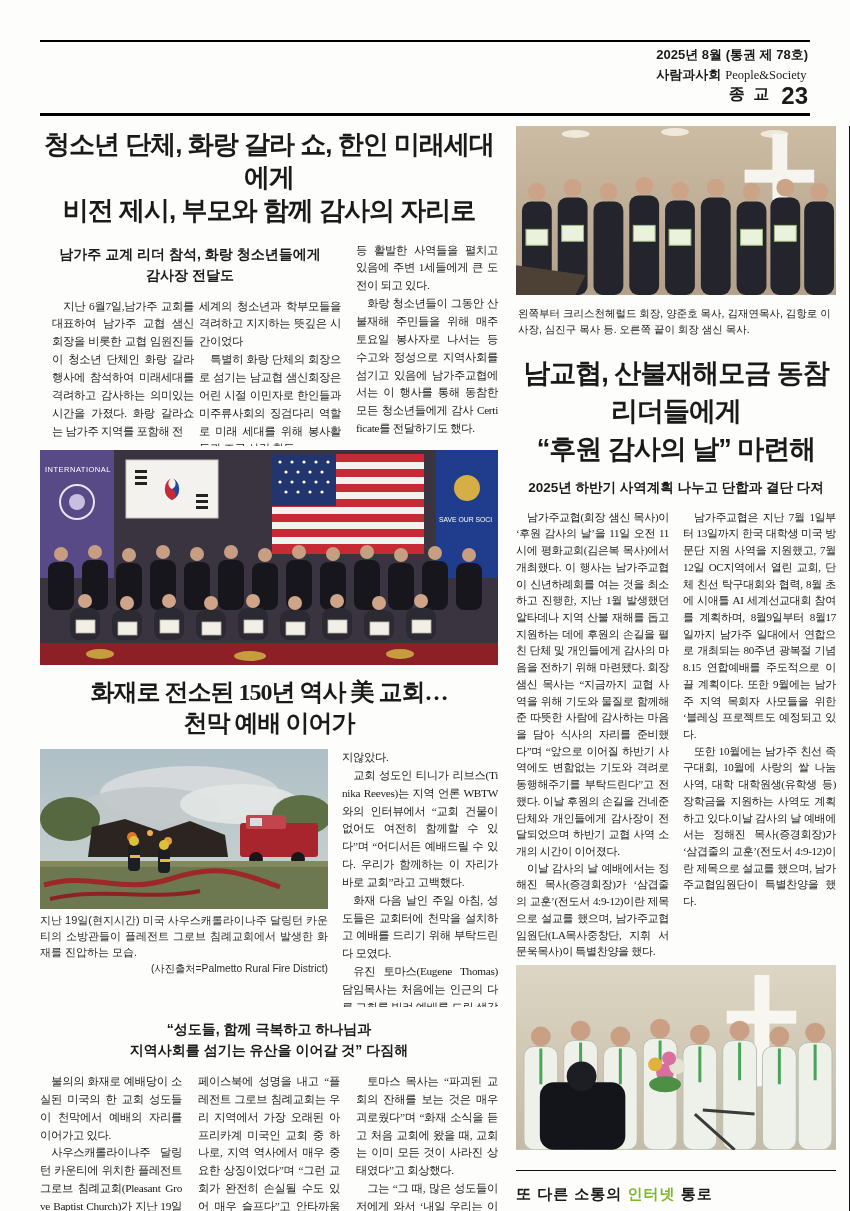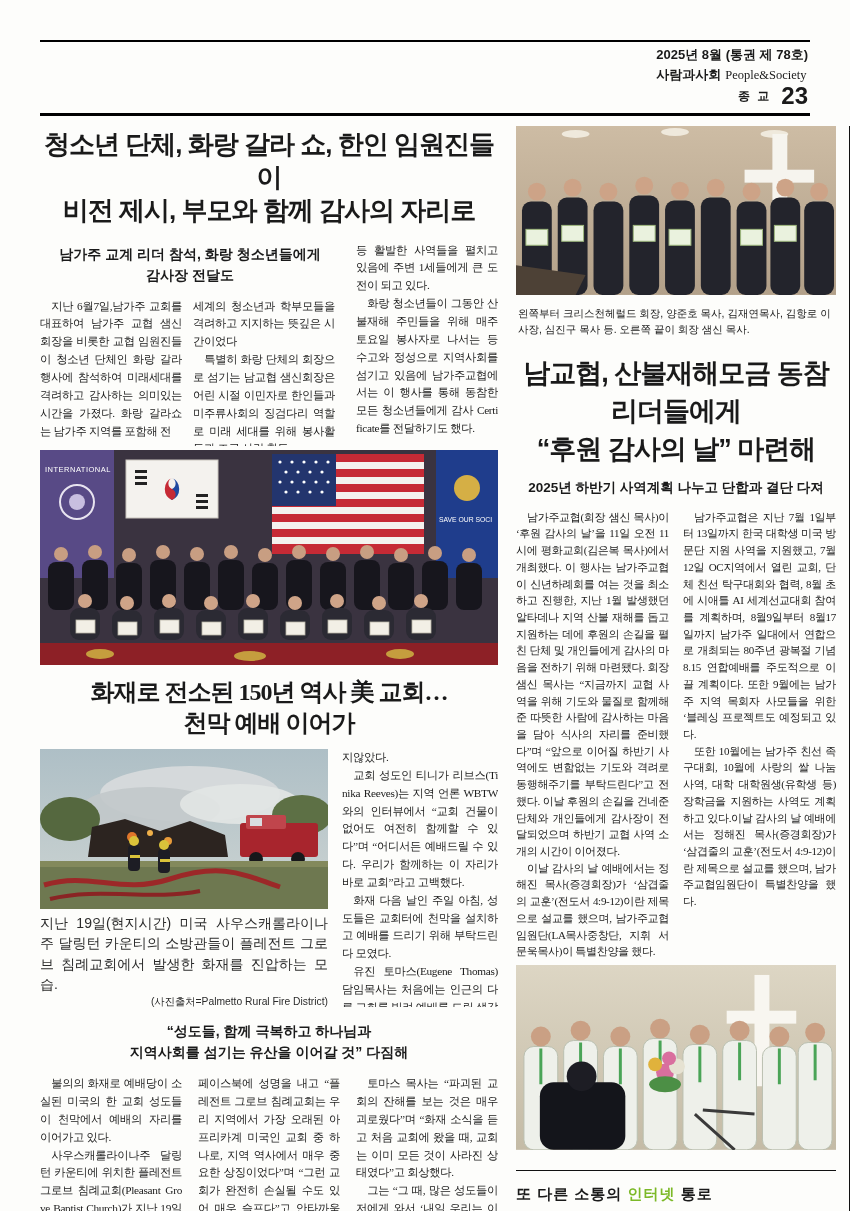--- a/index.html
+++ b/index.html
@@ -6,48 +6,48 @@
   body { background:#888; font-family:"Liberation Serif","DejaVu Serif",serif; }
   .page { width:850px; height:1211px; background:#fdfdfb; margin:0 auto; position:relative; overflow:hidden; color:#1a1a1a; }
 
   
   .rule-top { margin:40px 40px 0; border-top:2px solid #000; }
   .header { display:flex; justify-content:space-between; align-items:flex-end; margin:0 40px; padding:4px 2px 5px;flex-direction:column; }
   .issue-line { font-family:"Liberation Sans",sans-serif; font-weight:bold; font-size:13px; line-height:1.45; }
   .masthead-kr { font-family:"Liberation Sans",sans-serif; font-weight:bold; font-size:13px; }
   .masthead-en { font-family:"Liberation Serif",serif; font-size:12.5px; }
   .section-box { display:flex; align-items:flex-end; gap:10px; }
-  .section-label { font-family:"Liberation Sans",sans-serif; font-weight:bold; font-size:12px; padding-bottom:3px; letter-spacing:2px; }
+  .section-label { font-family:"Liberation Sans",sans-serif; font-weight:bold; font-size:16px; padding-bottom:3px; letter-spacing:2px; }
   .page-number { font-family:"Liberation Sans",sans-serif; font-size:24px; font-weight:bold; line-height:1; }
   .rule-thick { margin:0 40px; border-top:3px solid #000; }
 
   
   .main { display:flex; padding:10px 40px 0; gap:18px; }
   .left-col { width:458px; flex:none; }
   .right-col { width:334px; flex:none; border-right:1.5px solid #111; padding-right:13px; display:flex; flex-direction:column; }
 
   
   .h1 { font-family:"Liberation Sans",sans-serif; font-weight:bold; font-size:26px; line-height:1.28; text-align:center; letter-spacing:-1px; margin:2px 0 14px; }
   .a1-body { display:flex; gap:16px; height:204px; overflow:hidden; }
   .a1-left { width:300px; flex:none; }
   .subhead { font-family:"Liberation Sans",sans-serif; font-weight:bold; font-size:14px; text-align:center; line-height:1.5; margin:2px 0 12px; }
-  .cols2 { display:flex; gap:11px; }
+  .cols2 { display:flex; gap:5px;margin-left:12px; }
   .ncol { width:142px; flex:none; overflow:hidden; }
   .btxt p { font-size:11.3px; line-height:1.58; text-align:justify; letter-spacing:-0.3px; text-indent:1em; word-break:break-all; }
   .btxt p.noind { text-indent:0; }
   .a1-col3 { width:142px; flex:none; overflow:hidden; }
 
   .photo { display:block; width:100%; }
   .photo-frame { line-height:0; margin:4px 0 6px; }
 
   
   .h2 { font-family:"Liberation Serif",serif; font-weight:bold; font-size:24px; line-height:1.3; text-align:center; letter-spacing:-1px; margin:12px 0 10px; }
   .a2-row { display:flex; gap:14px; }
   .a2-photo-block { width:288px; flex:none; }
-  .caption { font-family:"Liberation Sans",sans-serif; font-size:14px; line-height:1.45; color:#2b2b2b; margin-top:4px; text-align:justify; }
+  .caption { font-family:"Liberation Sans",sans-serif; font-size:11px; line-height:1.45; color:#2b2b2b; margin-top:4px; text-align:justify; }
   .credit { font-family:"Liberation Sans",sans-serif; font-size:10.3px; color:#2b2b2b; text-align:right; margin-top:1px; }
   .a2-side { width:156px; flex:none; height:258px; overflow:hidden; }
   .a2-bottom { display:flex; gap:16px; height:270px; overflow:hidden; margin-top:10px; }
 
   
   .r-caption { font-family:"Liberation Sans",sans-serif; font-size:10.5px; line-height:1.5; margin:5px 2px 0; }
   .h3 { font-family:"Liberation Sans",sans-serif; font-weight:bold; font-size:27px; line-height:1.4; text-align:center; letter-spacing:-1px; margin:18px 0 10px; }
   .subhead3 { font-family:"Liberation Sans",sans-serif; font-weight:bold; font-size:13.5px; text-align:center; margin-bottom:12px; }
   .a3-body { column-count:2; column-gap:14px; column-fill:auto; height:452px; overflow:hidden; }
   .a3-body p { font-size:11px; line-height:1.52; text-align:justify; letter-spacing:-0.3px; text-indent:1em; word-break:break-all; }
@@ -81,21 +81,21 @@
   </div>
 
   <div class="rule-thick"></div>
 
   <div class="main">
 
     <div class="left-col">
 
       <div>
         <div class="h1">
-          <div>청소년 단체, 화랑 갈라 쇼, 한인 임원진들이</div>
+          <div>청소년 단체, 화랑 갈라 쇼, 한인 미래세대에게</div>
           <div>비전 제시, 부모와 함께 감사의 자리로</div>
         </div>
 
         <div class="a1-body">
           <div class="a1-left">
             <div class="subhead">
               <div>남가주 교계 리더 참석, 화랑 청소년들에게</div>
               <div>감사장 전달도</div>
             </div>
             <div class="cols2">

